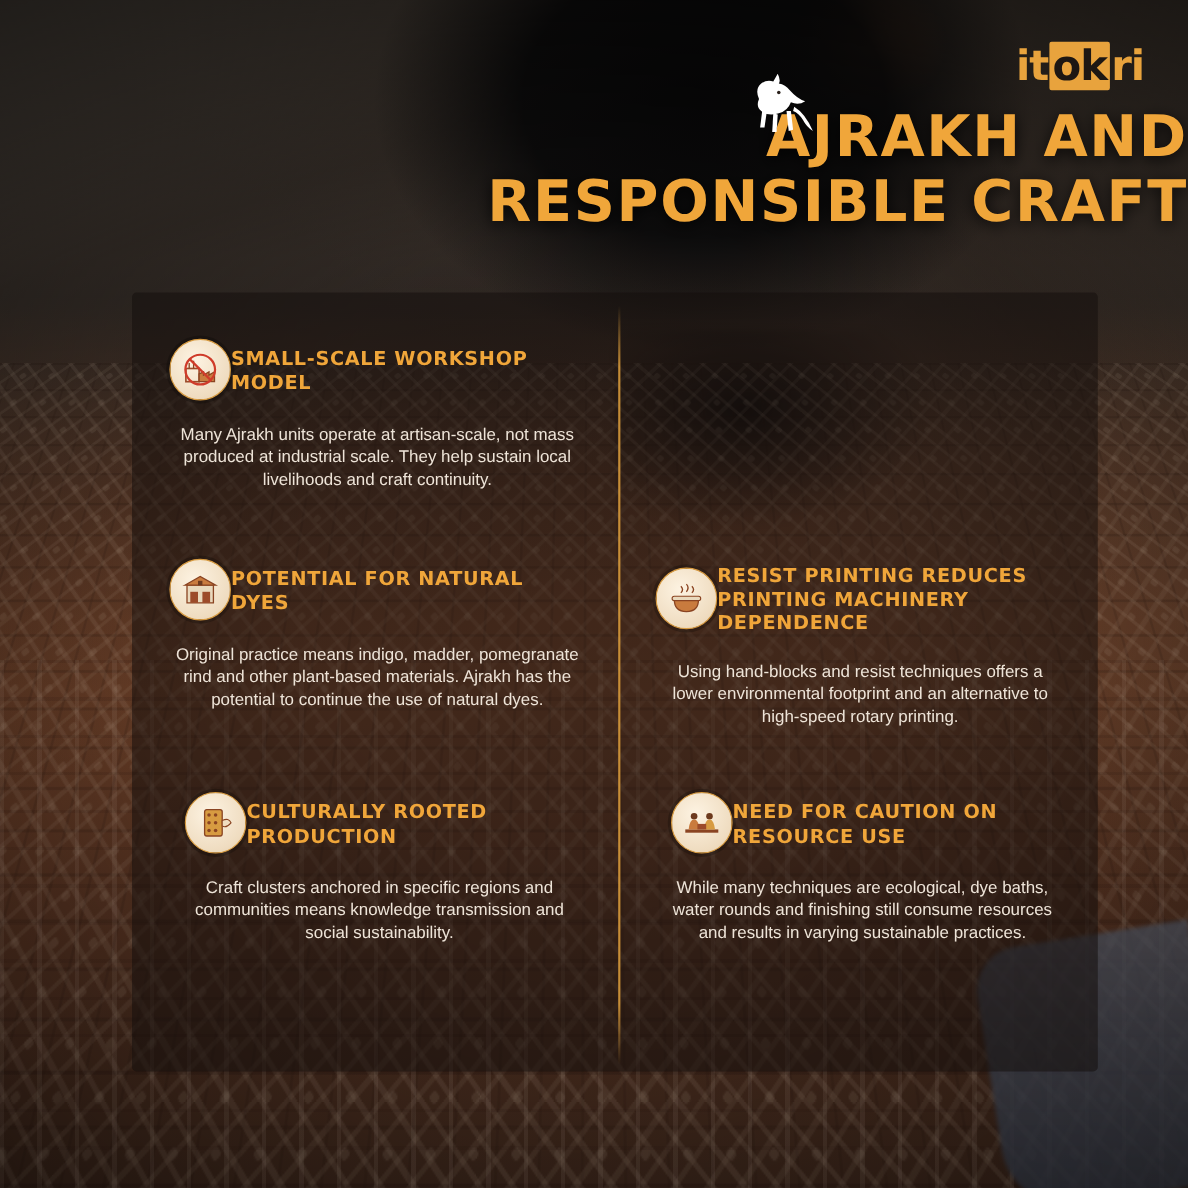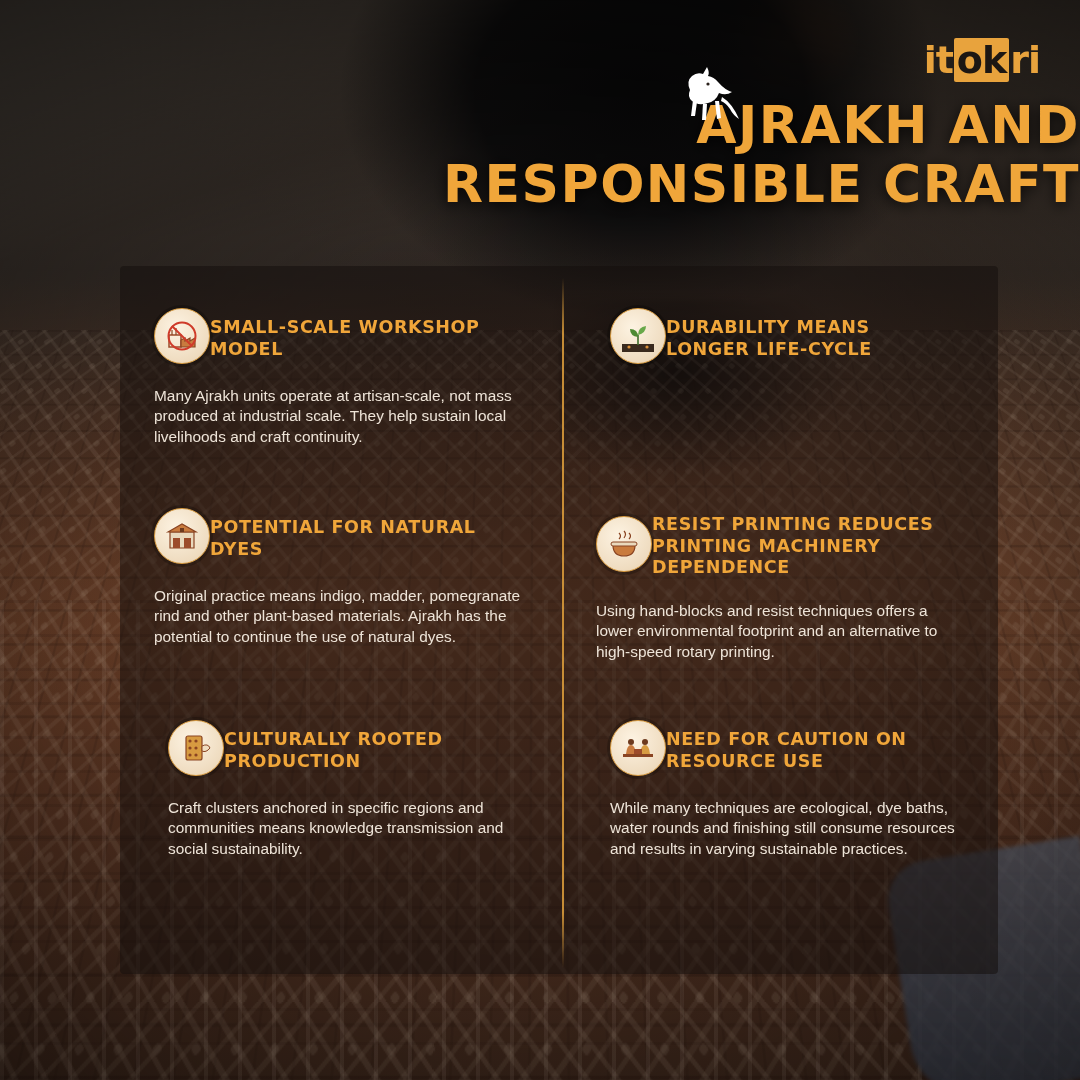--- a/index.html
+++ b/index.html
@@ -202,20 +202,21 @@
     font-family: "DejaVu Sans", sans-serif;
   }
 
   .cell-body {
     margin-top: 22px;
     font-size: 15.4px;
     line-height: 1.32;
     color: #eee4d8;
     max-width: 395px;
     font-family: "Liberation Sans", sans-serif;
+    text-align: center;
   }
   .cell.right .cell-body { max-width: 372px; }
 </style>
 </head>
 <body>
 
 <div id="poster">
 
   <div class="bg-photo"></div>
   <div class="bg-hand"></div>
@@ -261,33 +262,20 @@
             <circle cx="20" cy="20" r="13.5" fill="none" stroke="#cf3b2a" stroke-width="2"></circle>
             <path d="M10 10 L30 30" stroke="#cf3b2a" stroke-width="2"></path>
           </svg>
         </span>
         <span class="cell-title">SMALL-SCALE WORKSHOP MODEL</span>
       </div>
       <div class="cell-body">Many Ajrakh units operate at artisan-scale, not mass produced at industrial scale. They help sustain local livelihoods and craft continuity.</div>
     </div>
 
     <div class="cell right">
-      <div class="cell-head">
-        <span class="icon-circle">
-          <svg viewBox="0 0 40 40" width="40" height="40">
-            <rect x="4" y="28" width="32" height="8" fill="#3a2a1e"></rect>
-            <path d="M20 29 v-10" stroke="#3e6b2b" stroke-width="1.6"></path>
-            <path d="M20 21 q-8 -1 -8 -8 q8 0 8 8z" fill="#4e8a33"></path>
-            <path d="M20 19 q8 -2 8 -9 q-8 1 -8 9z" fill="#68a84a"></path>
-            <circle cx="11" cy="31" r="1.6" fill="#d98f3a"></circle>
-            <circle cx="29" cy="31" r="1.6" fill="#d98f3a"></circle>
-          </svg>
-        </span>
-        <span class="cell-title">DURABILITY MEANS LONGER LIFE-CYCLE</span>
-      </div>
     </div>
 
     <div class="cell left">
       <div class="cell-head">
         <span class="icon-circle">
           <svg viewBox="0 0 40 40" width="40" height="40">
             <path d="M8 16 h24 v16 h-24z" fill="#e9d9bd" stroke="#8a4422" stroke-width="1.2"></path>
             <path d="M6 16 L20 8 L34 16z" fill="#c97b3e" stroke="#8a4422" stroke-width="1.2"></path>
             <rect x="11" y="22" width="7" height="10" fill="#9c4b2a"></rect>
             <rect x="22" y="22" width="7" height="10" fill="#9c4b2a"></rect>

